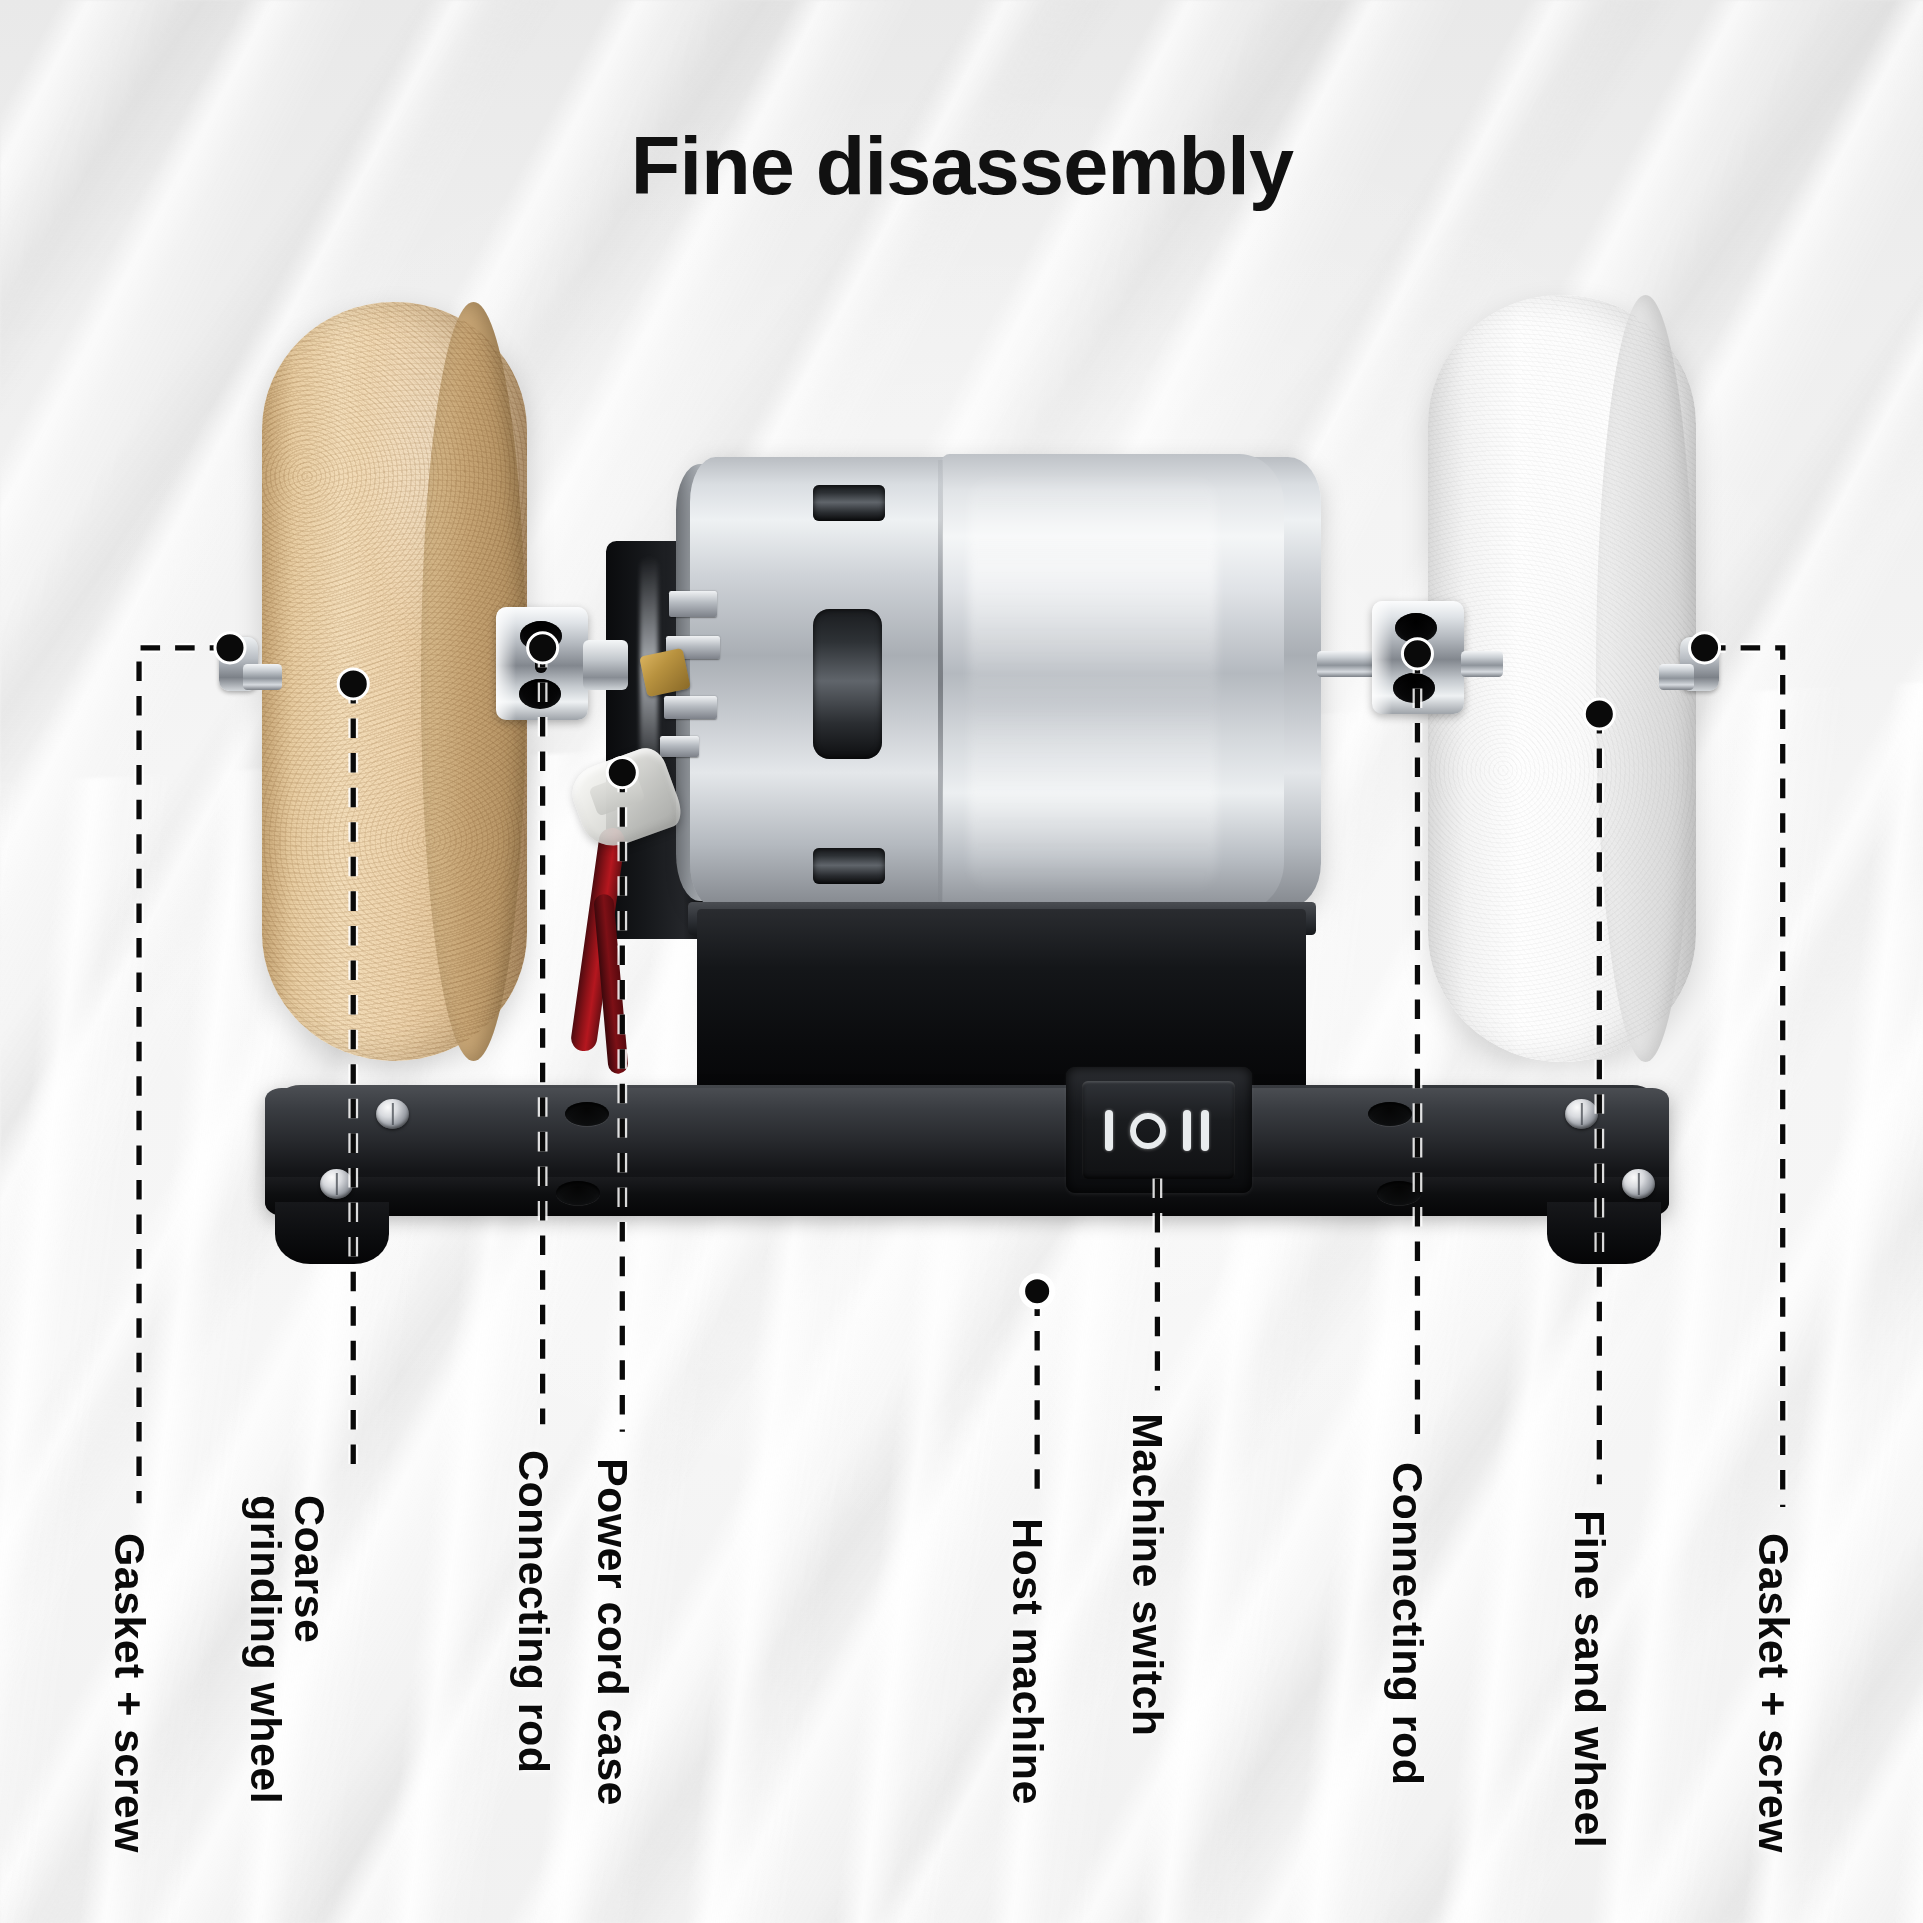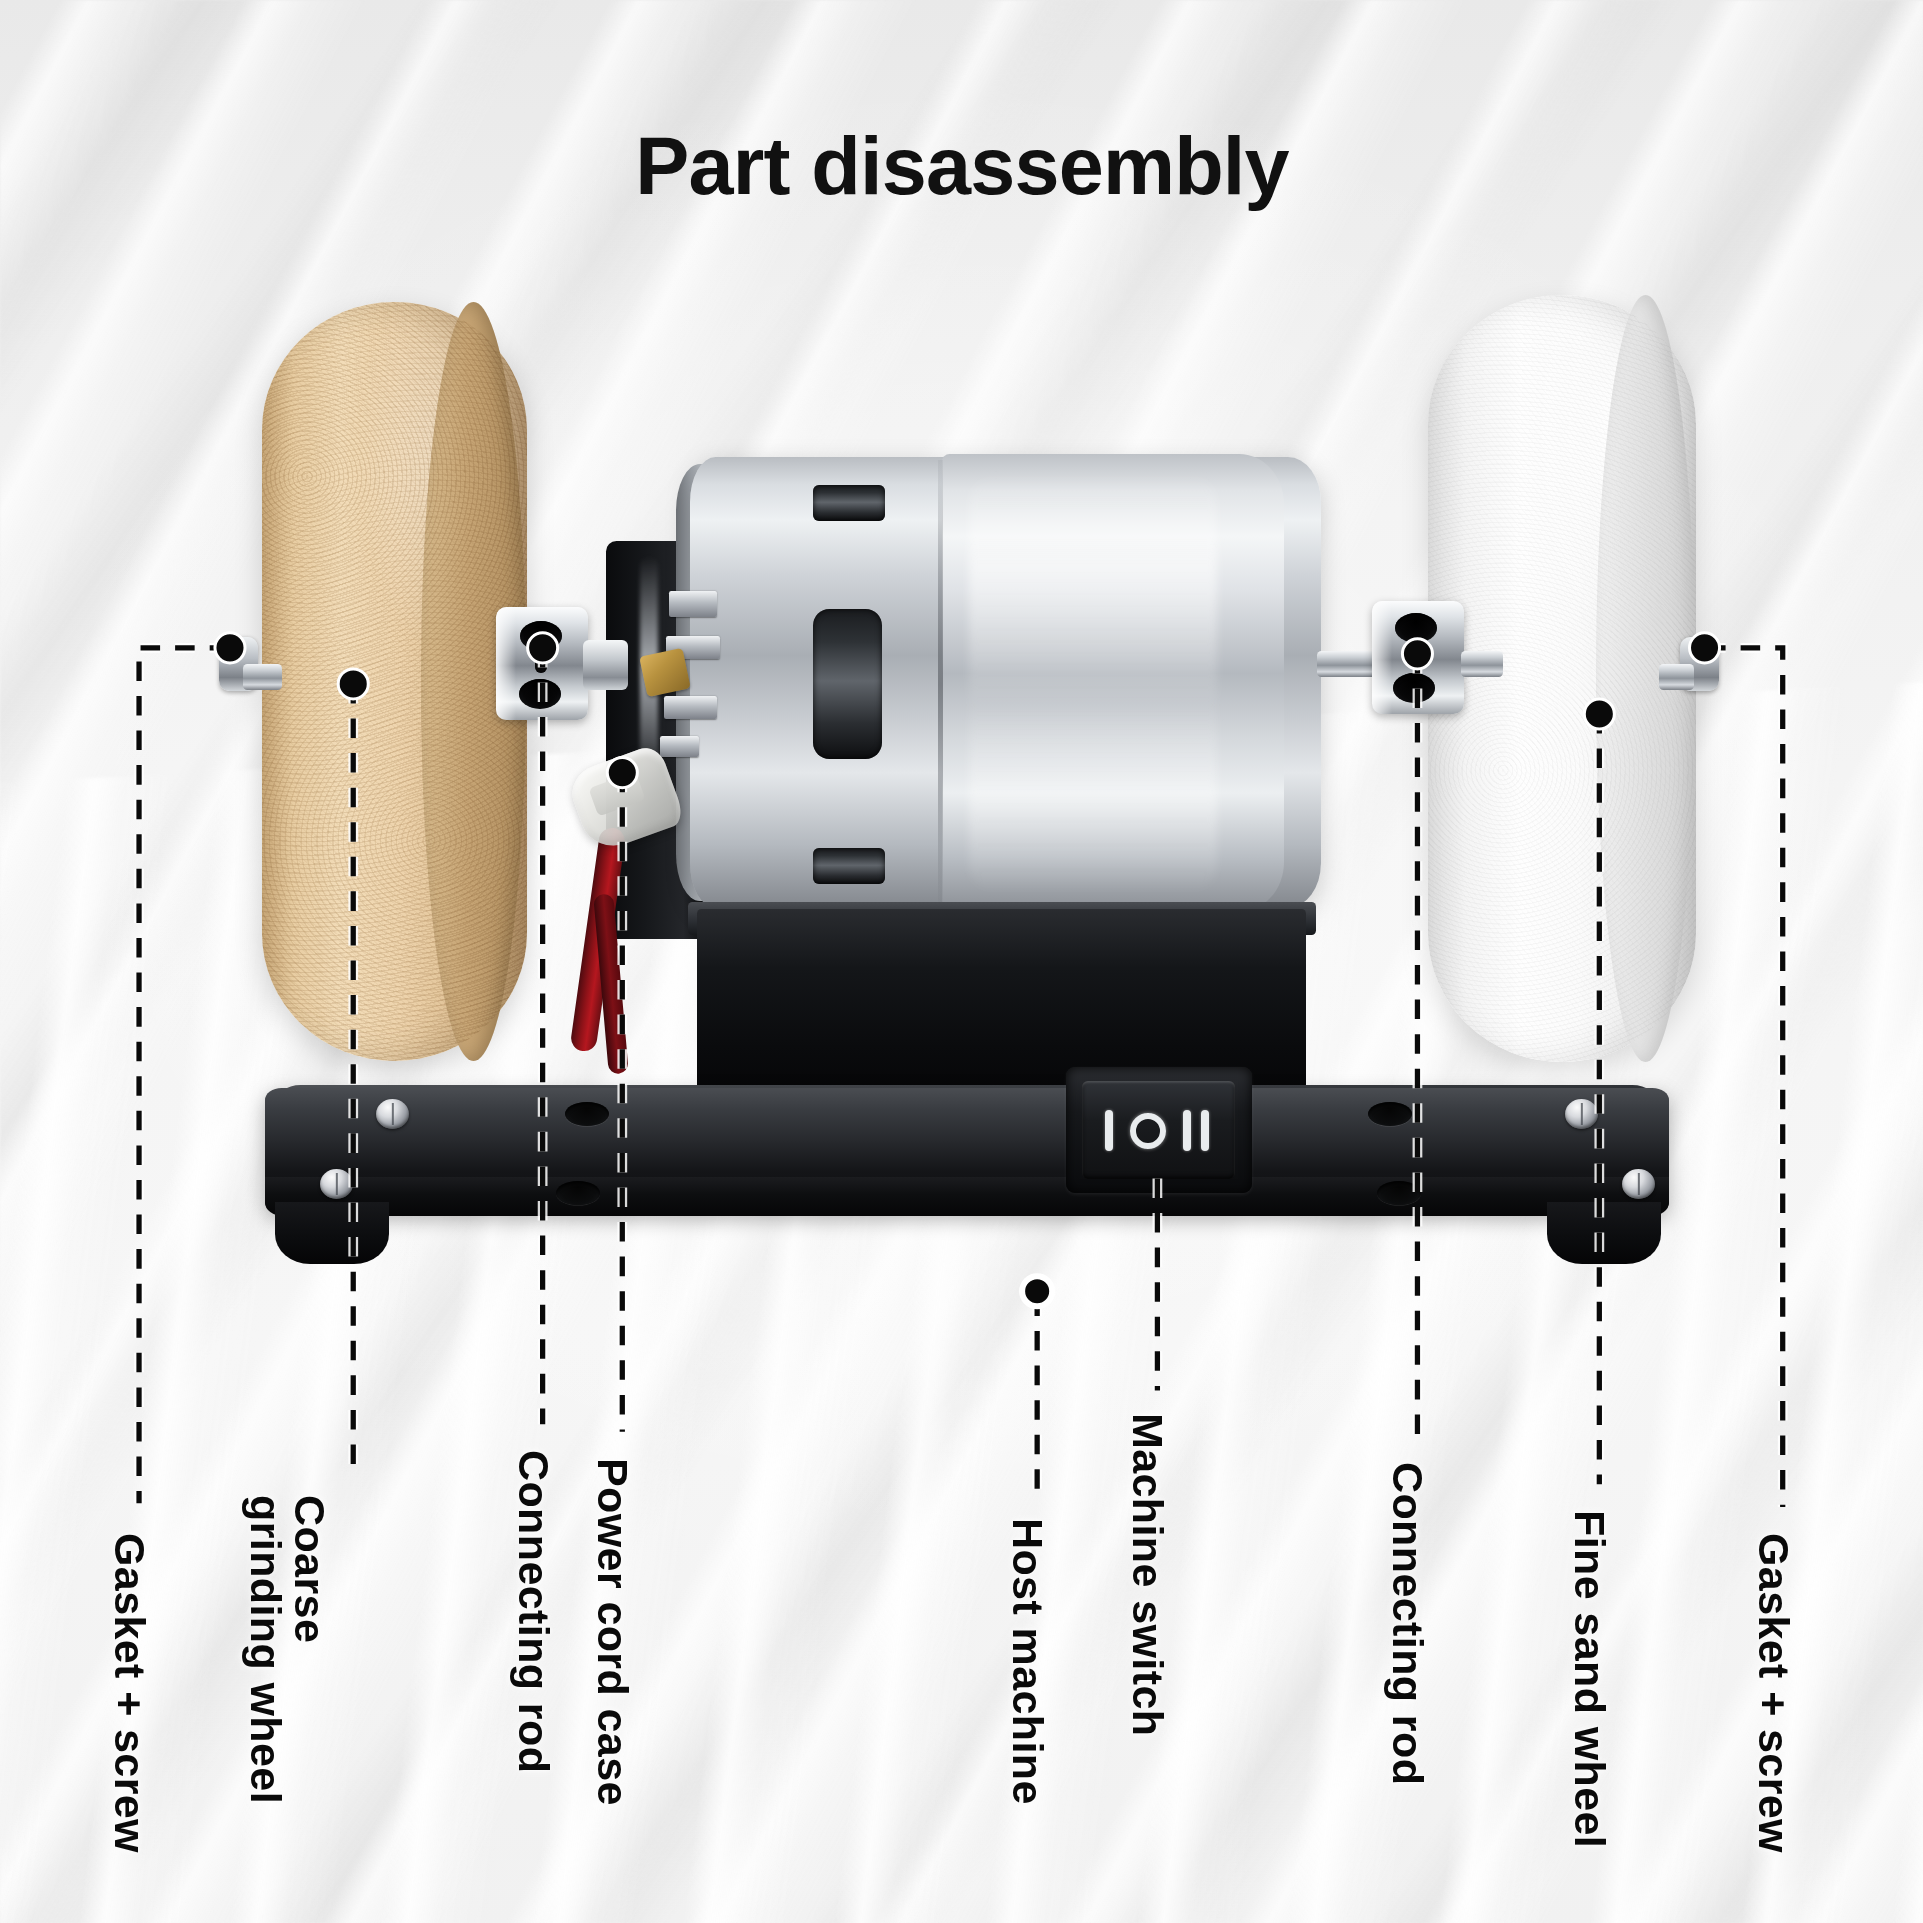--- a/index.html
+++ b/index.html
@@ -321,21 +321,21 @@
 </head>
 <body>
 
 <div id="stage">
 
   <div class="bg"></div>
   <div class="bg-waves"></div>
   <div class="bg-waves2"></div>
   <div class="bg-vign"></div>
 
-  <div class="title">Part disassembly</div>
+  <div class="title">Fine disassembly</div>
 
   <div class="product">
 
     <div class="wheel-coarse"></div>
     <div class="wheel-coarse-face"></div>
     <div class="tex-coarse"></div>
 
     <div class="wheel-fine"></div>
     <div class="wheel-fine-face"></div>
     <div class="tex-fine"></div>

